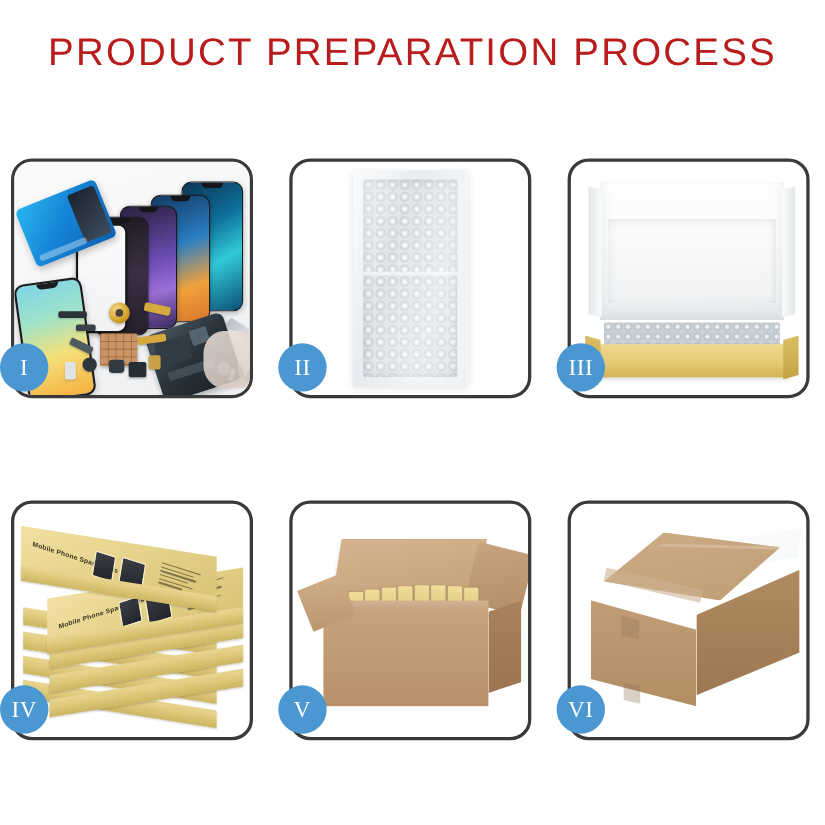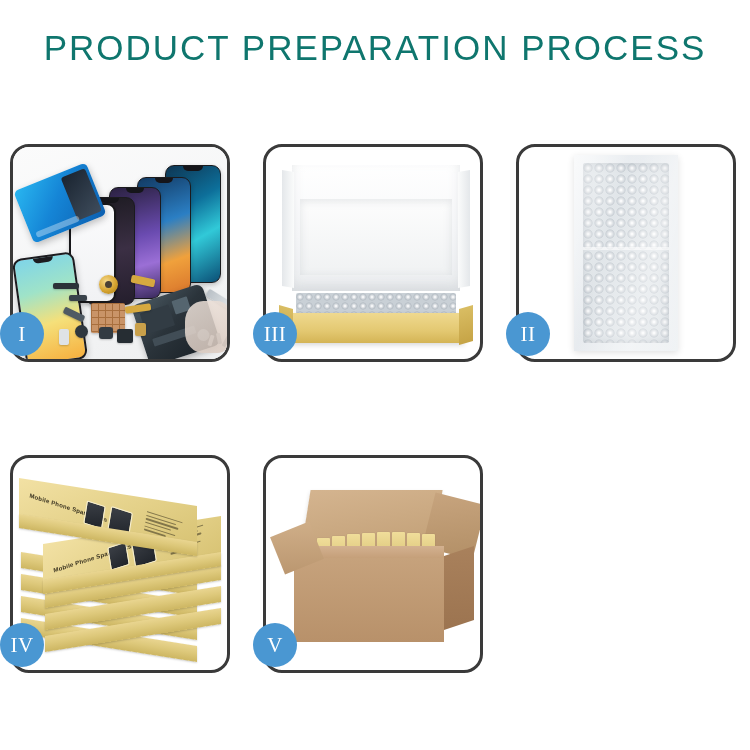--- a/index.html
+++ b/index.html
@@ -11,21 +11,21 @@
     position: relative;
   }
 
   
   .header { width: 750px; padding-top: 26px; text-align: center; }
   .main-title {
     font-family: "Liberation Sans", sans-serif;
     font-size: 35px;
     font-weight: 400;
     letter-spacing: 2.0px;
-    color: #0f766e;
+    color: #b91c1c;
     line-height: 44px;
     white-space: nowrap;
   }
   .sub-title {
     font-family: "Liberation Sans", sans-serif;
     font-size: 15.2px;
     font-weight: 400;
     color: #1a1a1a;
     line-height: 22px;
     margin-top: 8px;
@@ -438,39 +438,39 @@
           <i></i>
           <i></i>
           <i></i>
         </div>
       <div class="tweezer"></div>
       <div class="hand"></div>
     </div>
     <div class="badge">I</div>
   </div>
 
-  <div class="panel p3">
-    <div class="panel-inner">
-      <div class="p3-lid"></div>
-      <div class="p3-liner"></div>
-      <div class="p3-bubbles"></div>
-      <div class="p3-tray"></div>
-    </div>
-    <div class="badge">III</div>
-  </div>
-
   <div class="panel p2">
     <div class="panel-inner">
       <div class="bw-pouch">
         <div class="bw-core"></div>
         <div class="bw-seam" style="top:92px"></div>
         <div class="bw-sheen"></div>
       </div>
     </div>
     <div class="badge">II</div>
+  </div>
+
+  <div class="panel p3">
+    <div class="panel-inner">
+      <div class="p3-lid"></div>
+      <div class="p3-liner"></div>
+      <div class="p3-bubbles"></div>
+      <div class="p3-tray"></div>
+    </div>
+    <div class="badge">III</div>
   </div>
 
   <div class="panel p4">
     <div class="panel-inner">
       <div class="stack">
 
         <div class="rbox" style="left:4px;  top:158px; width:176px; height:16px; transform:skewY(9deg);"></div>
         <div class="rbox" style="left:4px;  top:136px; width:176px; height:16px; transform:skewY(9deg);"></div>
         <div class="rbox" style="left:4px;  top:114px; width:176px; height:16px; transform:skewY(9deg);"></div>
         <div class="rbox" style="left:4px;  top:92px;  width:176px; height:16px; transform:skewY(9deg);"></div>
@@ -533,14 +533,29 @@
 
         <div class="v-front-top"></div>
         <div class="v-body"></div>
         <div class="v-side"></div>
         <div class="v-flap-left"></div>
       </div>
     </div>
     <div class="badge">V</div>
   </div>
 
+  <div class="panel p6">
+    <div class="panel-inner">
+      <div class="s-box">
+        <div class="s-wrap"></div>
+        <div class="s-top"></div>
+        <div class="s-tape"></div>
+        <div class="s-left"></div>
+        <div class="s-right"></div>
+        <div class="s-tape2"></div>
+        <div class="s-patch a"></div>
+        <div class="s-patch b"></div>
+      </div>
+    </div>
+    <div class="badge">VI</div>
+  </div>
 
 </div>
 
 </body></html>

